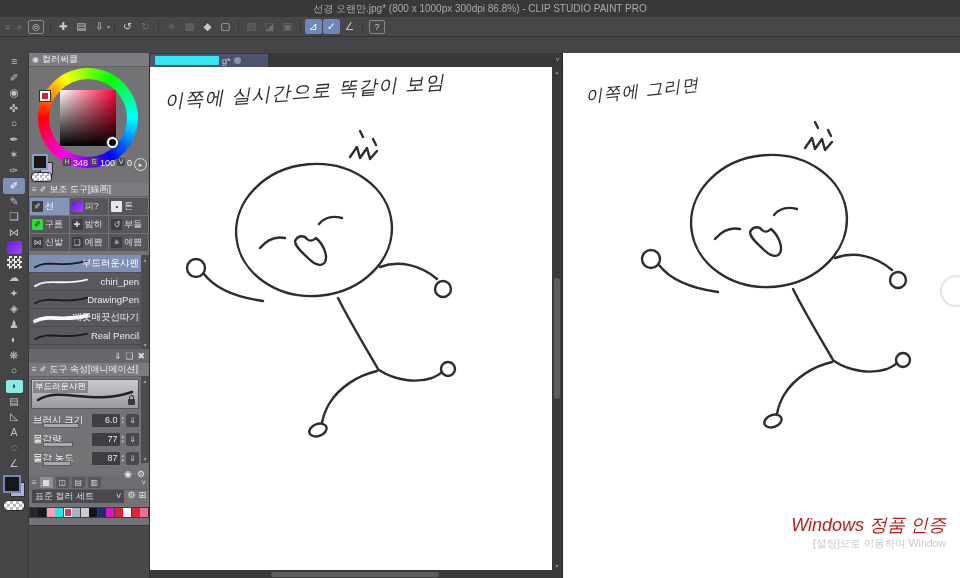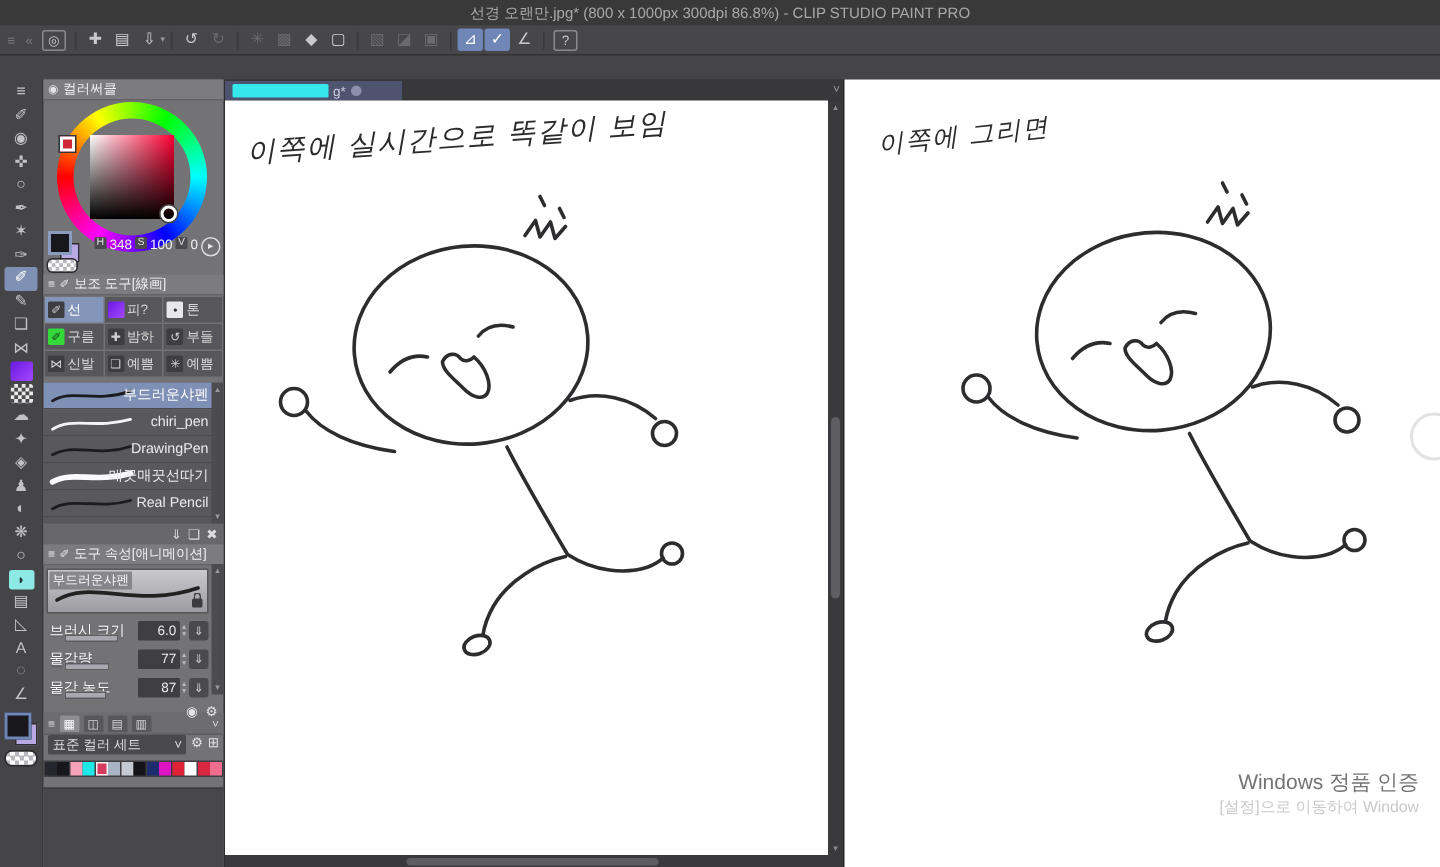--- a/index.html
+++ b/index.html
@@ -126,21 +126,21 @@
   .hscroll{position:absolute;left:0;right:10px;bottom:0;height:8px;background:#3a3a3d;}
   .hthumb{position:absolute;top:1.5px;bottom:1.5px;left:30%;width:42%;background:#5d5d62;border-radius:3px;}
   .scorner{position:absolute;right:0;bottom:0;width:10px;height:8px;background:#3a3a3d;}
   
   .note{position:absolute;color:#2b2b2b;font-family:"DejaVu Serif","Liberation Serif",serif;font-style:italic;white-space:nowrap;letter-spacing:1px;}
   .note.l{left:14px;top:12px;font-size:19px;transform:rotate(-4deg);}
   .note.r{left:22px;top:26px;font-size:17px;transform:rotate(-6deg);}
   .figure{position:absolute;}
   .figure path,.figure ellipse,.figure circle{fill:none;stroke:#2d2d2f;stroke-width:2.4;stroke-linecap:round;stroke-linejoin:round;}
   .wm{position:absolute;right:14px;top:460px;text-align:right;}
-  .wm1{font-size:14px;color:#737373;}
+  .wm1{font-size:18px;color:#b91c1c;font-style:italic;}
   .wm2{font-size:10.5px;color:#c9c9cb;}
   .ghostcircle{position:absolute;right:-12px;top:222px;width:28px;height:28px;border-radius:50%;border:2px solid #e2e2e4;}
 </style>
 </head>
 <body>
 
 <div class="app">
 
   <div class="titlebar">
     <span>선경 오랜만.jpg* (800 x 1000px 300dpi 86.8%)  - CLIP STUDIO PAINT PRO</span>

